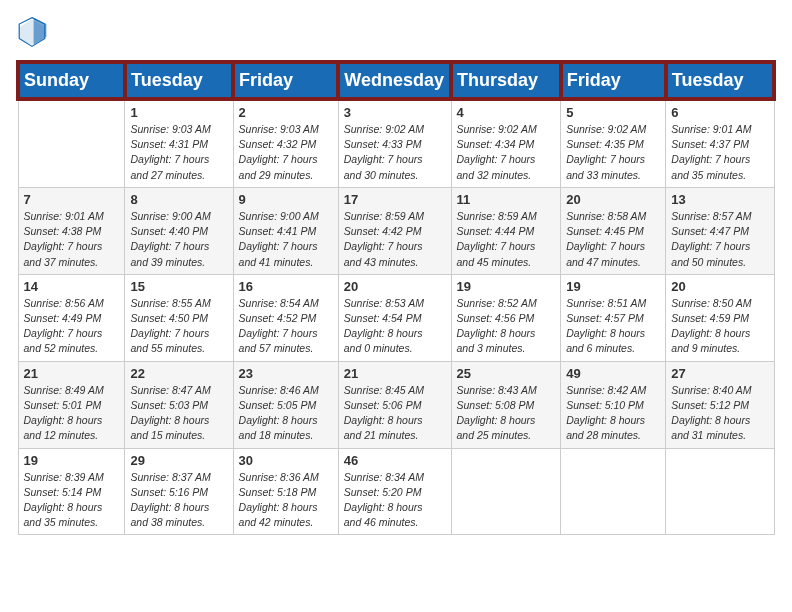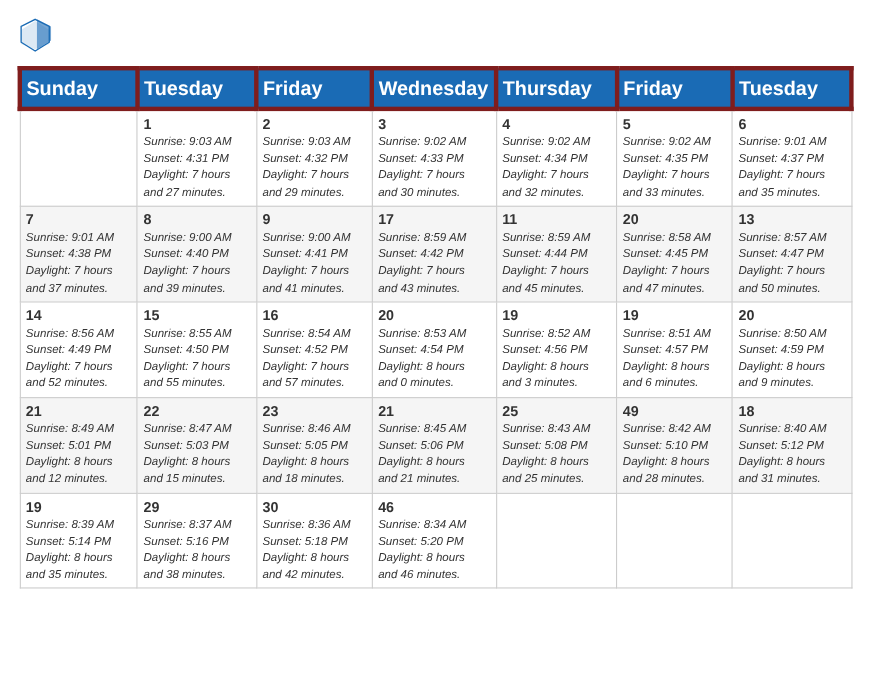--- a/index.html
+++ b/index.html
@@ -233,21 +233,21 @@
         </td>
         <td>
           <span class="day-number">25</span>
           <div class="day-info">Sunrise: 8:43 AM<br>Sunset: 5:08 PM<br>Daylight: 8 hours<br>and 25 minutes.</div>
         </td>
         <td>
           <span class="day-number">49</span>
           <div class="day-info">Sunrise: 8:42 AM<br>Sunset: 5:10 PM<br>Daylight: 8 hours<br>and 28 minutes.</div>
         </td>
         <td>
-          <span class="day-number">18</span>
+          <span class="day-number">27</span>
           <div class="day-info">Sunrise: 8:40 AM<br>Sunset: 5:12 PM<br>Daylight: 8 hours<br>and 31 minutes.</div>
         </td>
       </tr>
       <tr>
         <td>
           <span class="day-number">19</span>
           <div class="day-info">Sunrise: 8:39 AM<br>Sunset: 5:14 PM<br>Daylight: 8 hours<br>and 35 minutes.</div>
         </td>
         <td>
           <span class="day-number">29</span>

